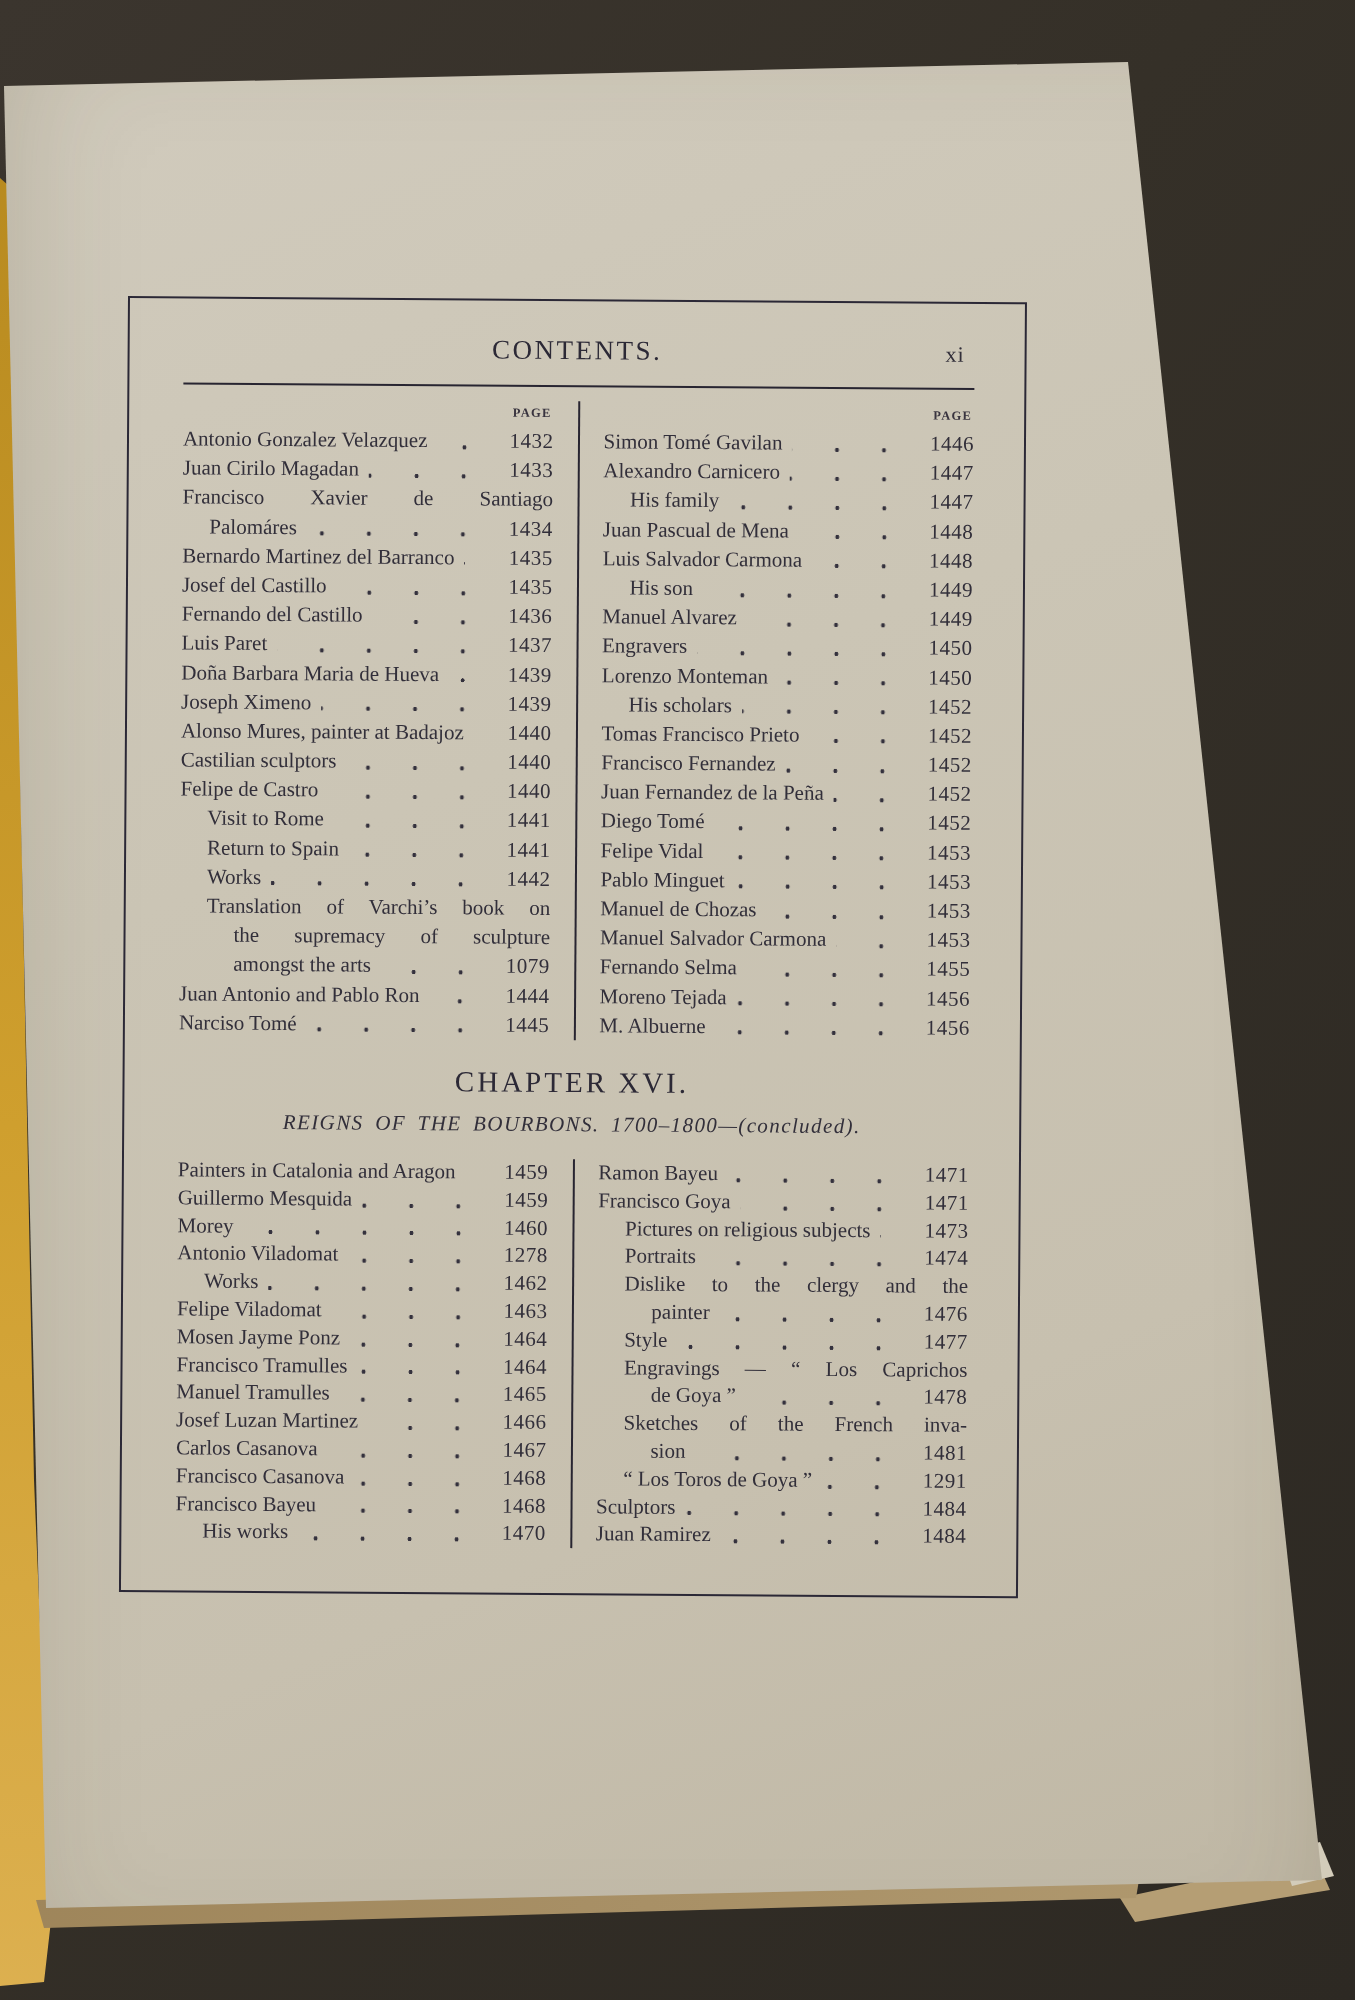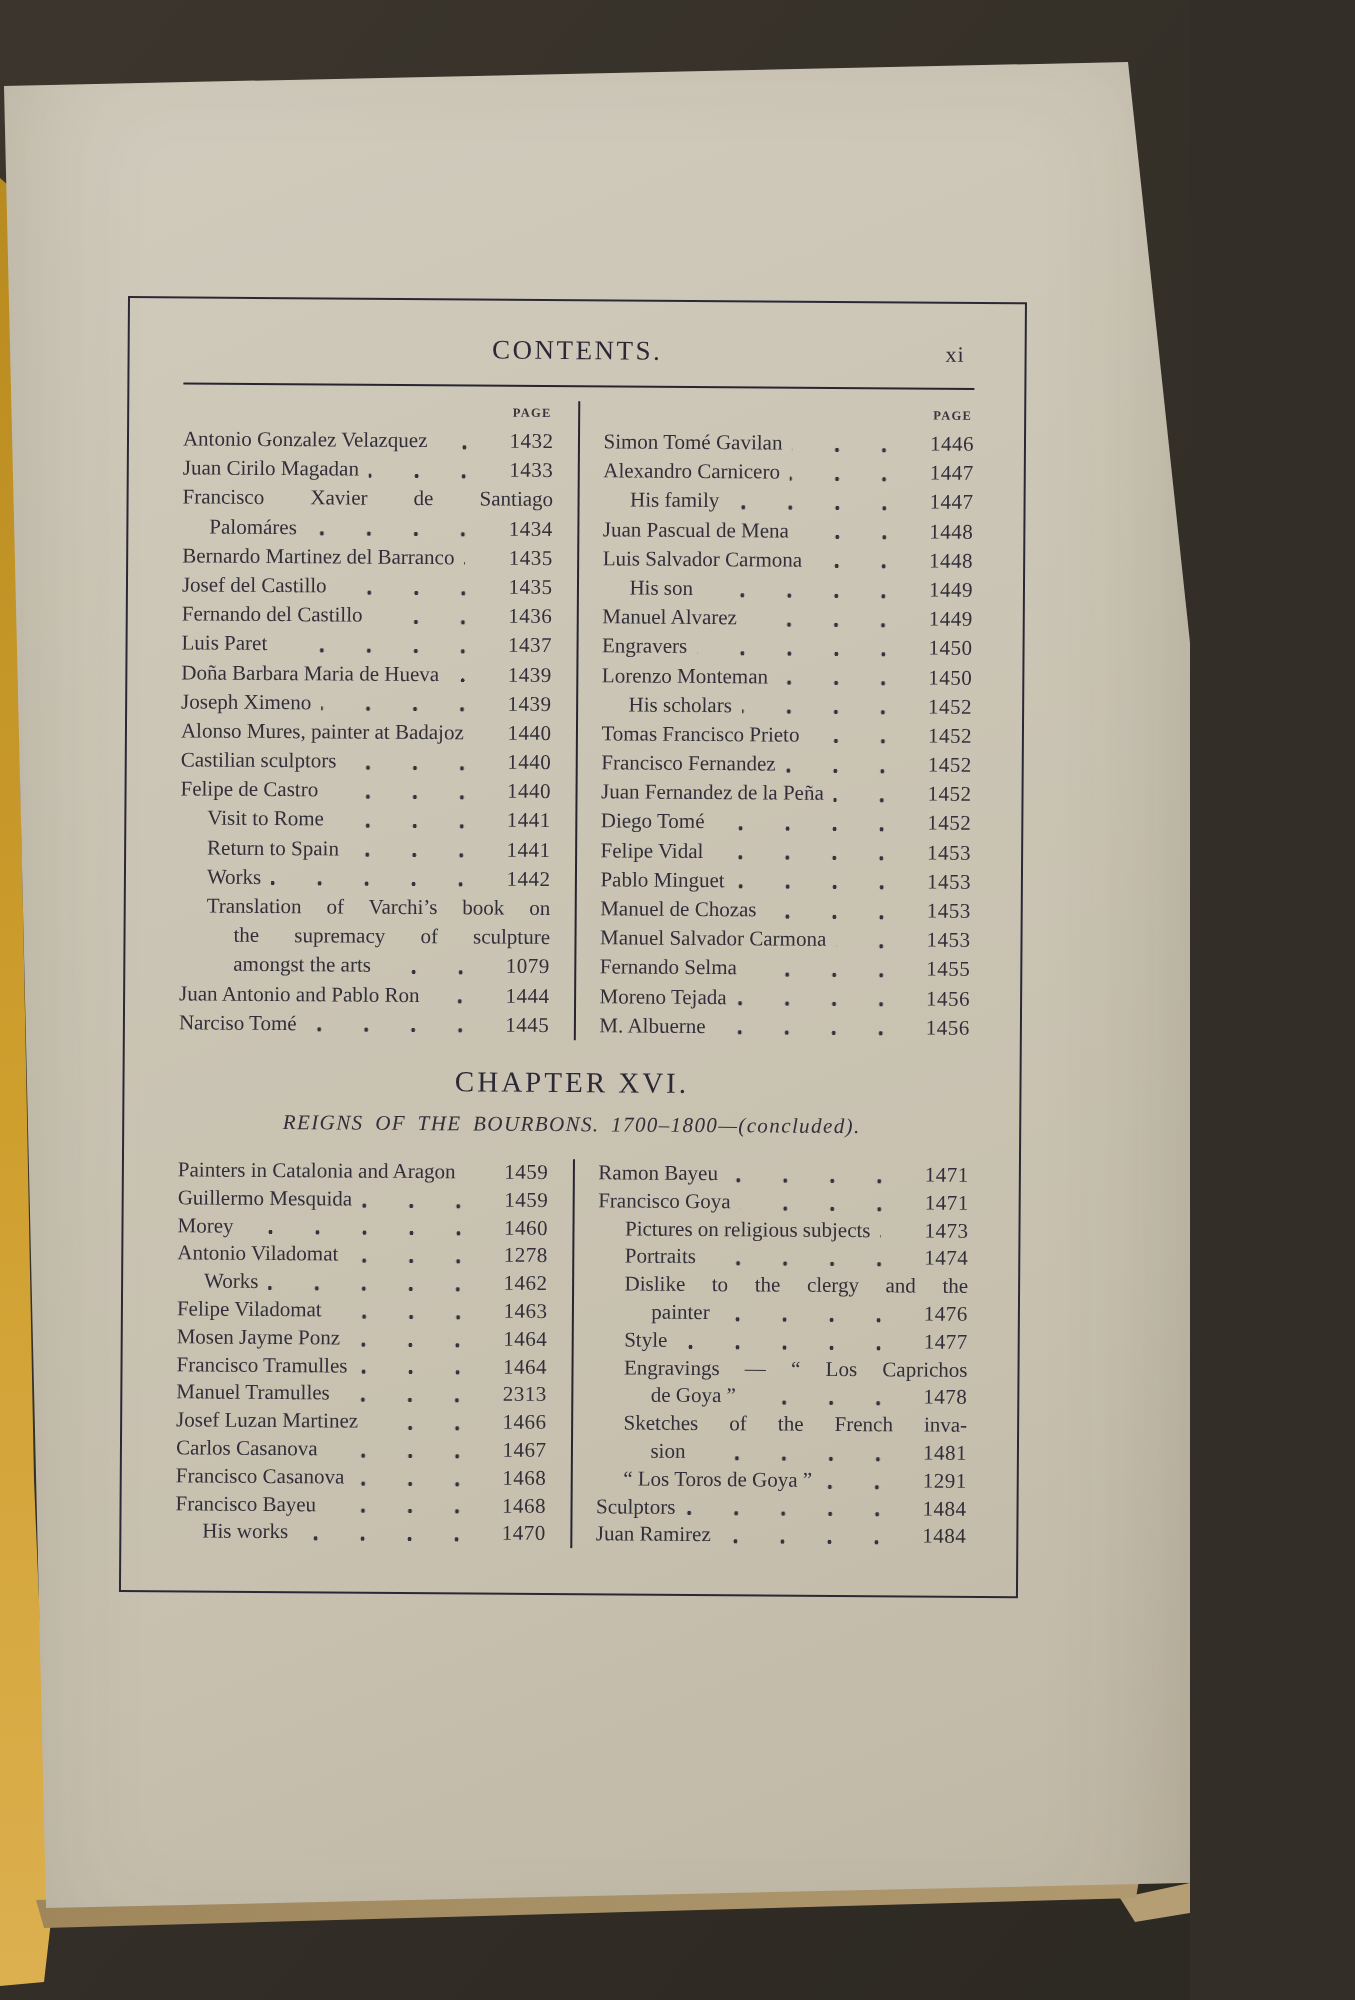--- a/index.html
+++ b/index.html
@@ -1,21 +1,21 @@
 <!DOCTYPE html>
 <html><head>
 <meta charset="utf-8">
 <style>
   html,body{margin:0;padding:0;}
   body{
     width:1355px;height:2000px;overflow:hidden;
     font-family:"Liberation Serif","DejaVu Serif",serif;
     background:#332e28;
   }
-  .scene{position:relative;width:1190px;height:2000px;
+  .scene{position:relative;width:1355px;height:2000px;
     background:linear-gradient(130deg,#3b352e 0%,#353028 40%,#2d2923 100%);}
 
   
   .cover-edge{position:absolute;inset:0;
     background:linear-gradient(178deg,#b4871d 0%,#cf9f2e 55%,#ddb152 100%);
     clip-path:polygon(0px 178px,9px 186px,34px 1480px,52px 1912px,44px 1982px,0px 1986px);}
 
   
   .stack-tan{position:absolute;inset:0;background:#b59e74;
     clip-path:polygon(1120px 1898px,1315px 1856px,1330px 1890px,1135px 1922px);}
@@ -344,21 +344,21 @@
               <span class="pg">1464</span>
             </div>
             <div class="row indent0">
               <span class="label">Francisco Tramulles</span>
               <span class="dots"></span>
               <span class="pg">1464</span>
             </div>
             <div class="row indent0">
               <span class="label">Manuel Tramulles</span>
               <span class="dots"></span>
-              <span class="pg">2313</span>
+              <span class="pg">1465</span>
             </div>
             <div class="row indent0">
               <span class="label">Josef Luzan Martinez</span>
               <span class="dots"></span>
               <span class="pg">1466</span>
             </div>
             <div class="row indent0">
               <span class="label">Carlos Casanova</span>
               <span class="dots"></span>
               <span class="pg">1467</span>

